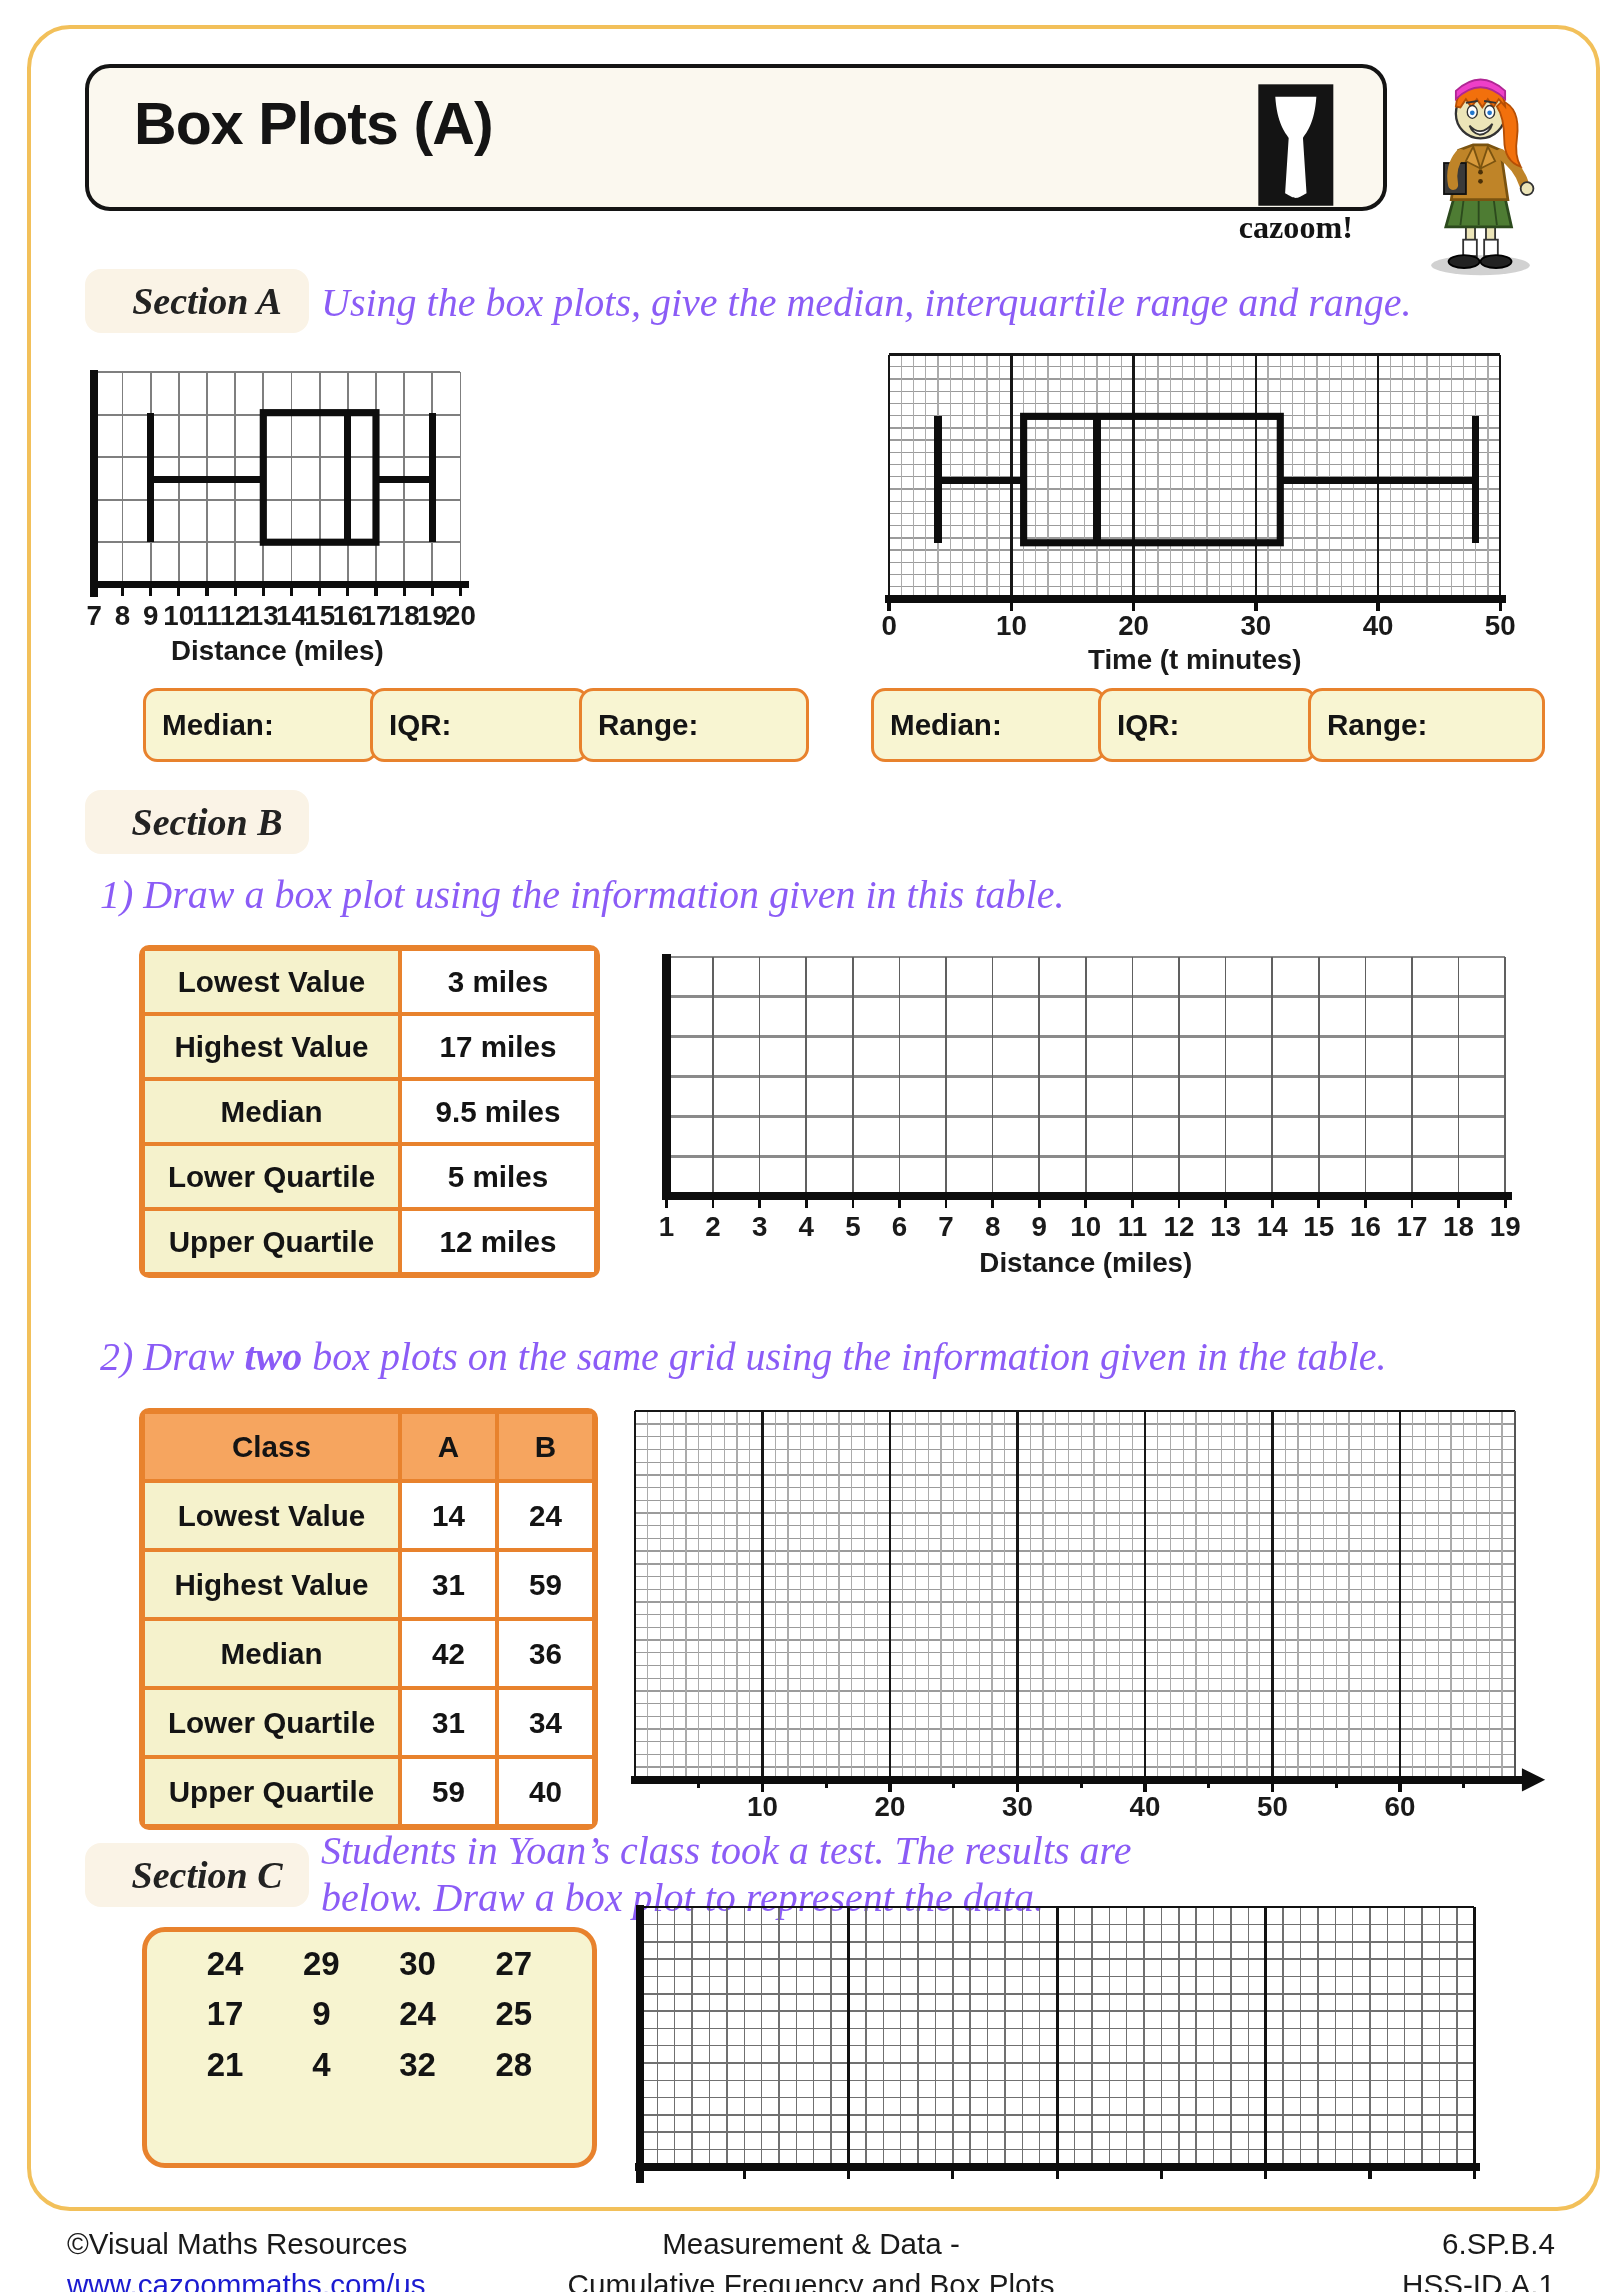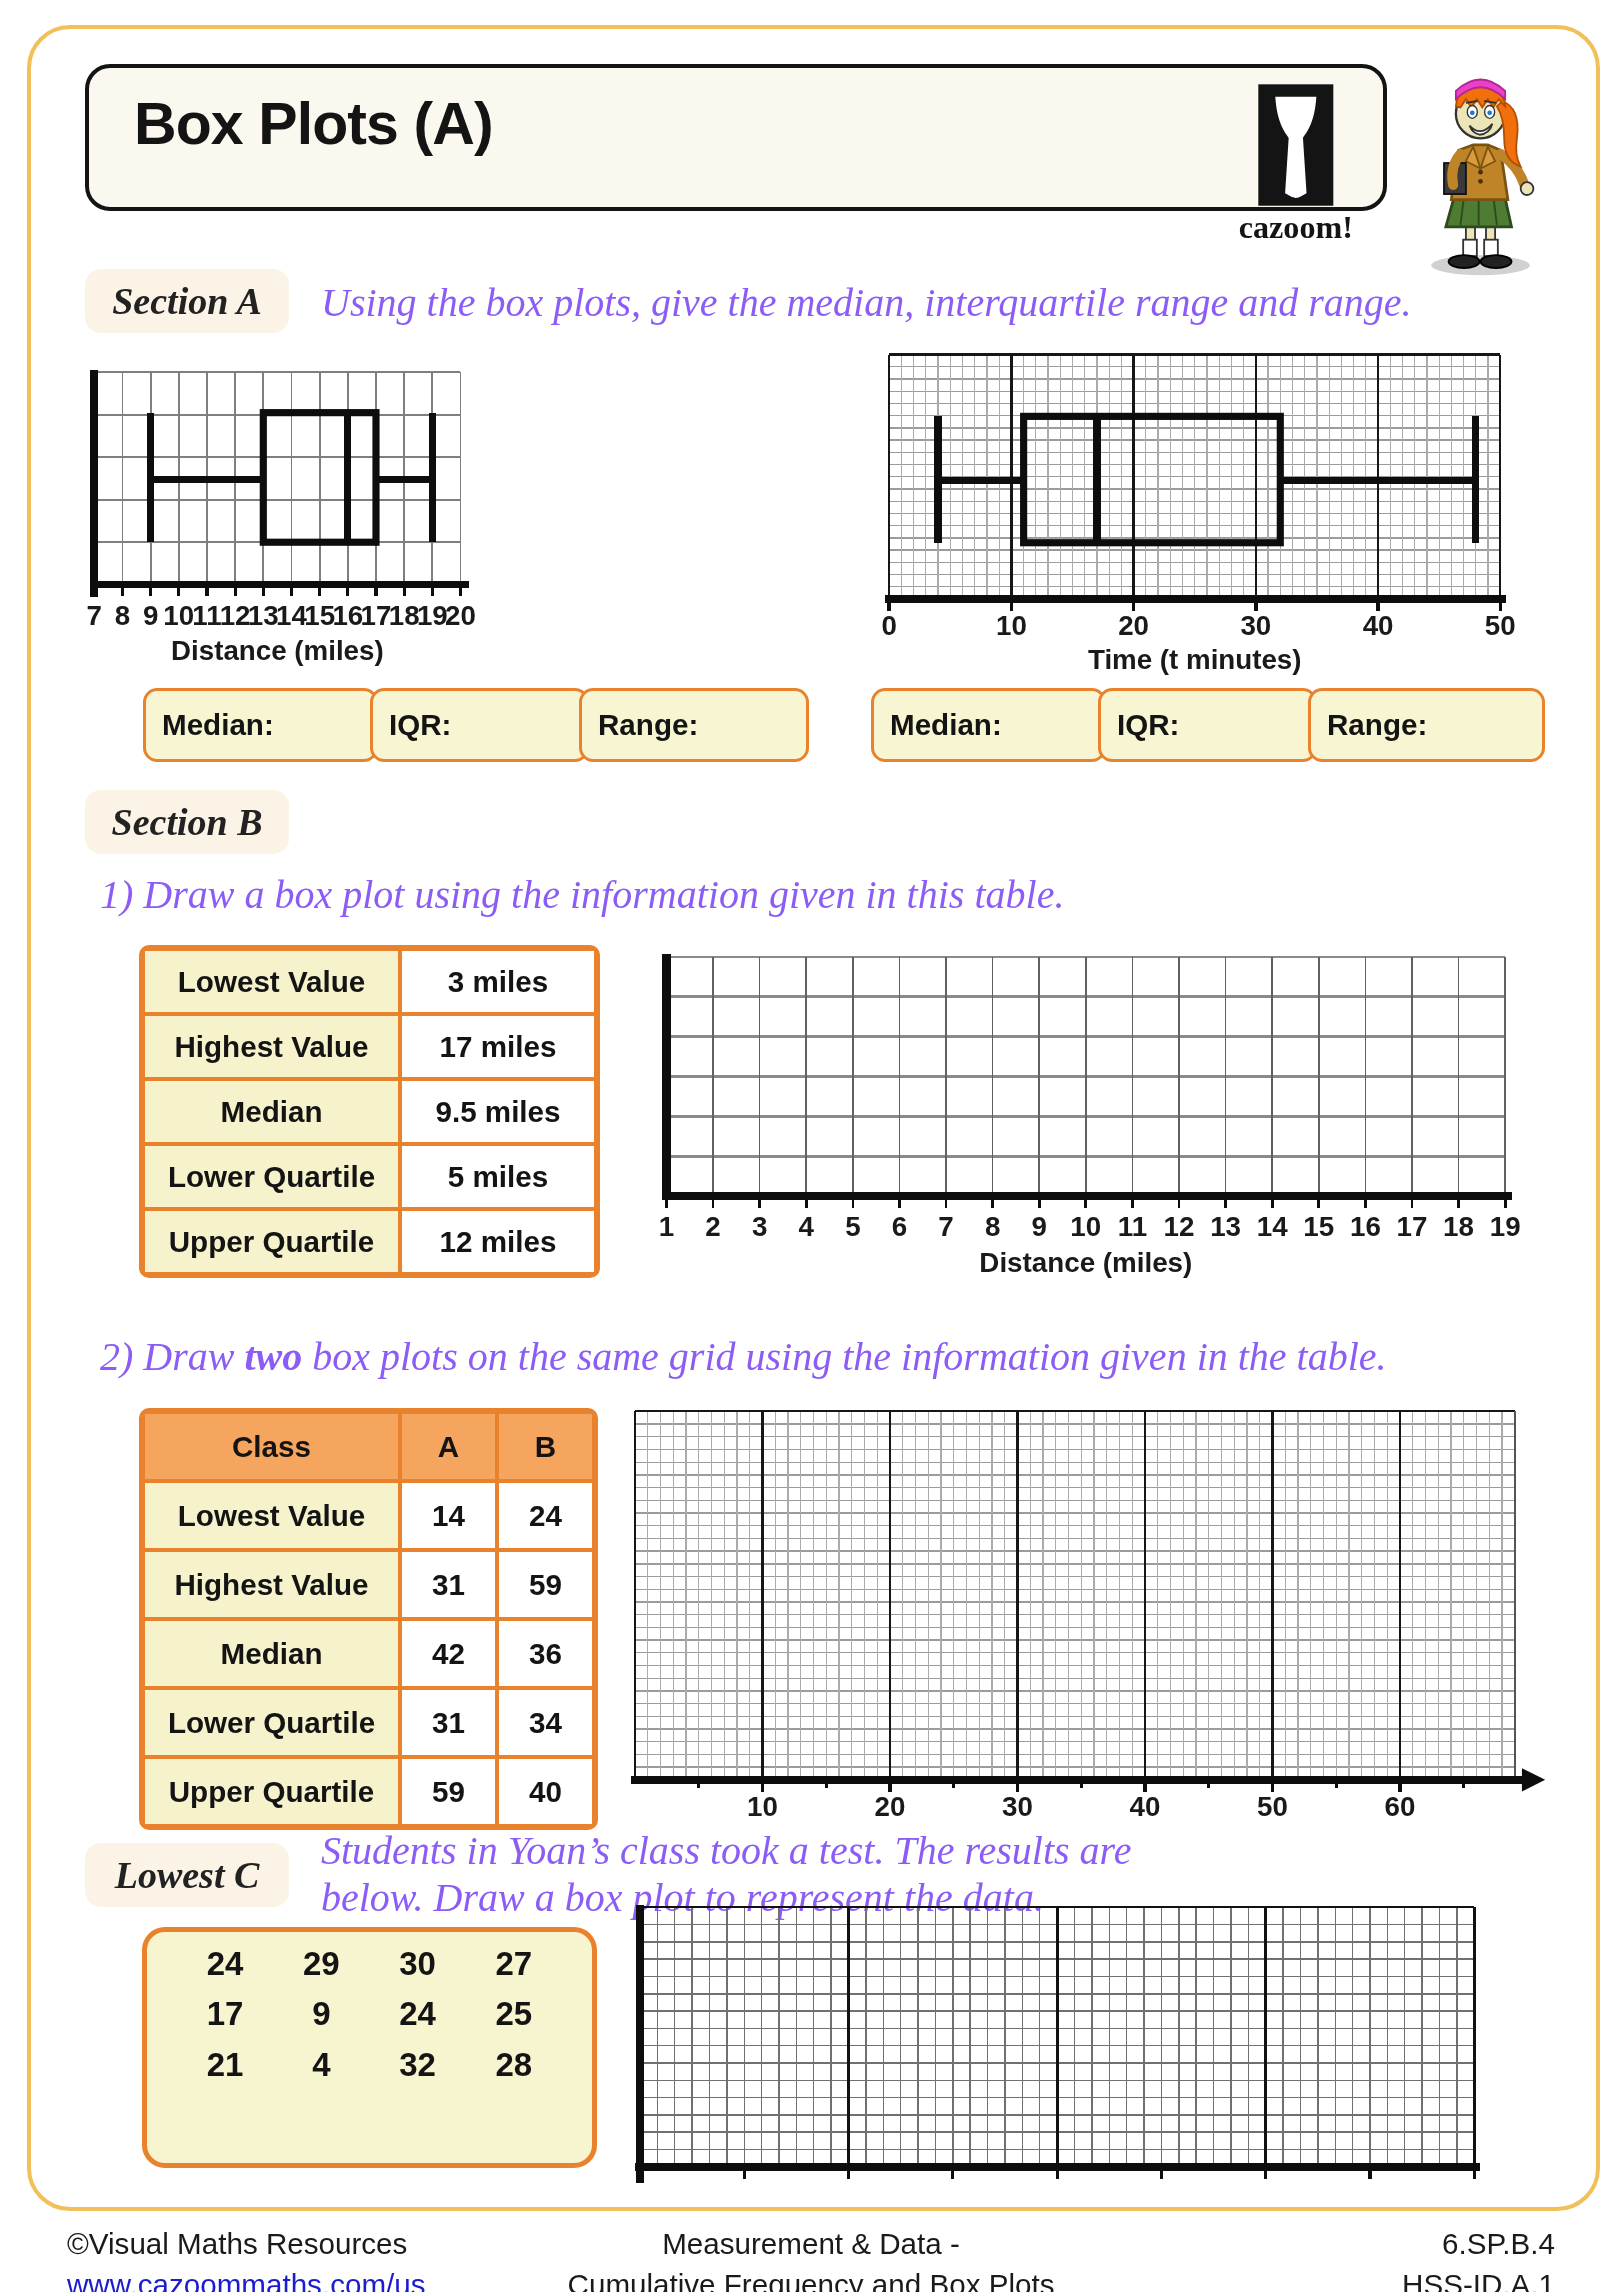--- a/index.html
+++ b/index.html
@@ -8,21 +8,21 @@
   .page-border{position:absolute;left:27px;top:25px;width:1565px;height:2178px;
         border:4.5px solid #f2c05a;border-radius:43px;}
   
   .header-box{position:absolute;left:85px;top:64px;width:1294px;height:139px;
         background:#fbf8ef;border:4.5px solid #141414;border-radius:25px;}
   .page-title{position:absolute;left:134px;top:90px;font-size:59px;font-weight:bold;
         letter-spacing:-0.9px;color:#141414;}
   
   .section-label{position:absolute;width:204px;height:64px;background:#faf3e6;border-radius:16px;
         display:flex;align-items:center;justify-content:center;
-        font-family:"Liberation Serif",serif;font-style:italic;font-weight:bold;font-size:38px;color:#222;}
+        font-family:"Liberation Serif",serif;font-style:italic;font-weight:bold;font-size:38px;color:#222;padding-left:20px;}
   .instruction{position:absolute;font-family:"Liberation Serif",serif;font-style:italic;
         font-size:40px;color:#8b5cf6;line-height:47px;}
   .instruction b{font-weight:bold;text-align:center;}
   
   .ans{position:absolute;height:68px;background:#f8f5d2;border:3.6px solid #e8822d;border-radius:14.3px;
         display:flex;align-items:center;padding-left:16px;font-weight:bold;font-size:29.6px;color:#141414;}
   
   table.otable{position:absolute;border-collapse:separate;border-spacing:4.5px;
         background:#e8822d;border:2.7px solid #e8822d;border-radius:10px;}
   table.otable th,table.otable td{font-size:29.6px;font-weight:bold;text-align:center;vertical-align:middle;color:#141414;}
@@ -537,21 +537,21 @@
       <text x="584" y="458" text-anchor="middle" font-size="31" font-family="&quot;Liberation Sans&quot;,sans-serif" font-weight="bold" fill="#1a1a1a">40</text>
       <line x1="655.25" y1="417.79999999999995" x2="655.25" y2="426.79999999999995" stroke="#0d0d0d" stroke-width="3" shape-rendering="crispEdges"></line>
       <line x1="726.5" y1="417.79999999999995" x2="726.5" y2="431.79999999999995" stroke="#0d0d0d" stroke-width="4" shape-rendering="crispEdges"></line>
       <text x="726.5" y="458" text-anchor="middle" font-size="31" font-family="&quot;Liberation Sans&quot;,sans-serif" font-weight="bold" fill="#1a1a1a">50</text>
       <line x1="797.75" y1="417.79999999999995" x2="797.75" y2="426.79999999999995" stroke="#0d0d0d" stroke-width="3" shape-rendering="crispEdges"></line>
       <line x1="869" y1="417.79999999999995" x2="869" y2="431.79999999999995" stroke="#0d0d0d" stroke-width="4" shape-rendering="crispEdges"></line>
       <text x="869" y="458" text-anchor="middle" font-size="31" font-family="&quot;Liberation Sans&quot;,sans-serif" font-weight="bold" fill="#1a1a1a">60</text>
       <line x1="940.25" y1="417.79999999999995" x2="940.25" y2="426.79999999999995" stroke="#0d0d0d" stroke-width="3" shape-rendering="crispEdges"></line>
     </svg>
 
-  <div class="section-label" style="left:85px;top:1843px;">Lowest C</div>
+  <div class="section-label" style="left:85px;top:1843px;">Section C</div>
   <div class="instruction" style="left:321px;top:1827px;">
     <span>Students in Yoan’s class took a test. The results are</span><br>
     <span>below. Draw a box plot to represent the data.</span>
   </div>
 
   <div class="grades-box">
     <div class="grades-grid">
         <span>24</span>
         <span>29</span>
         <span>30</span>

